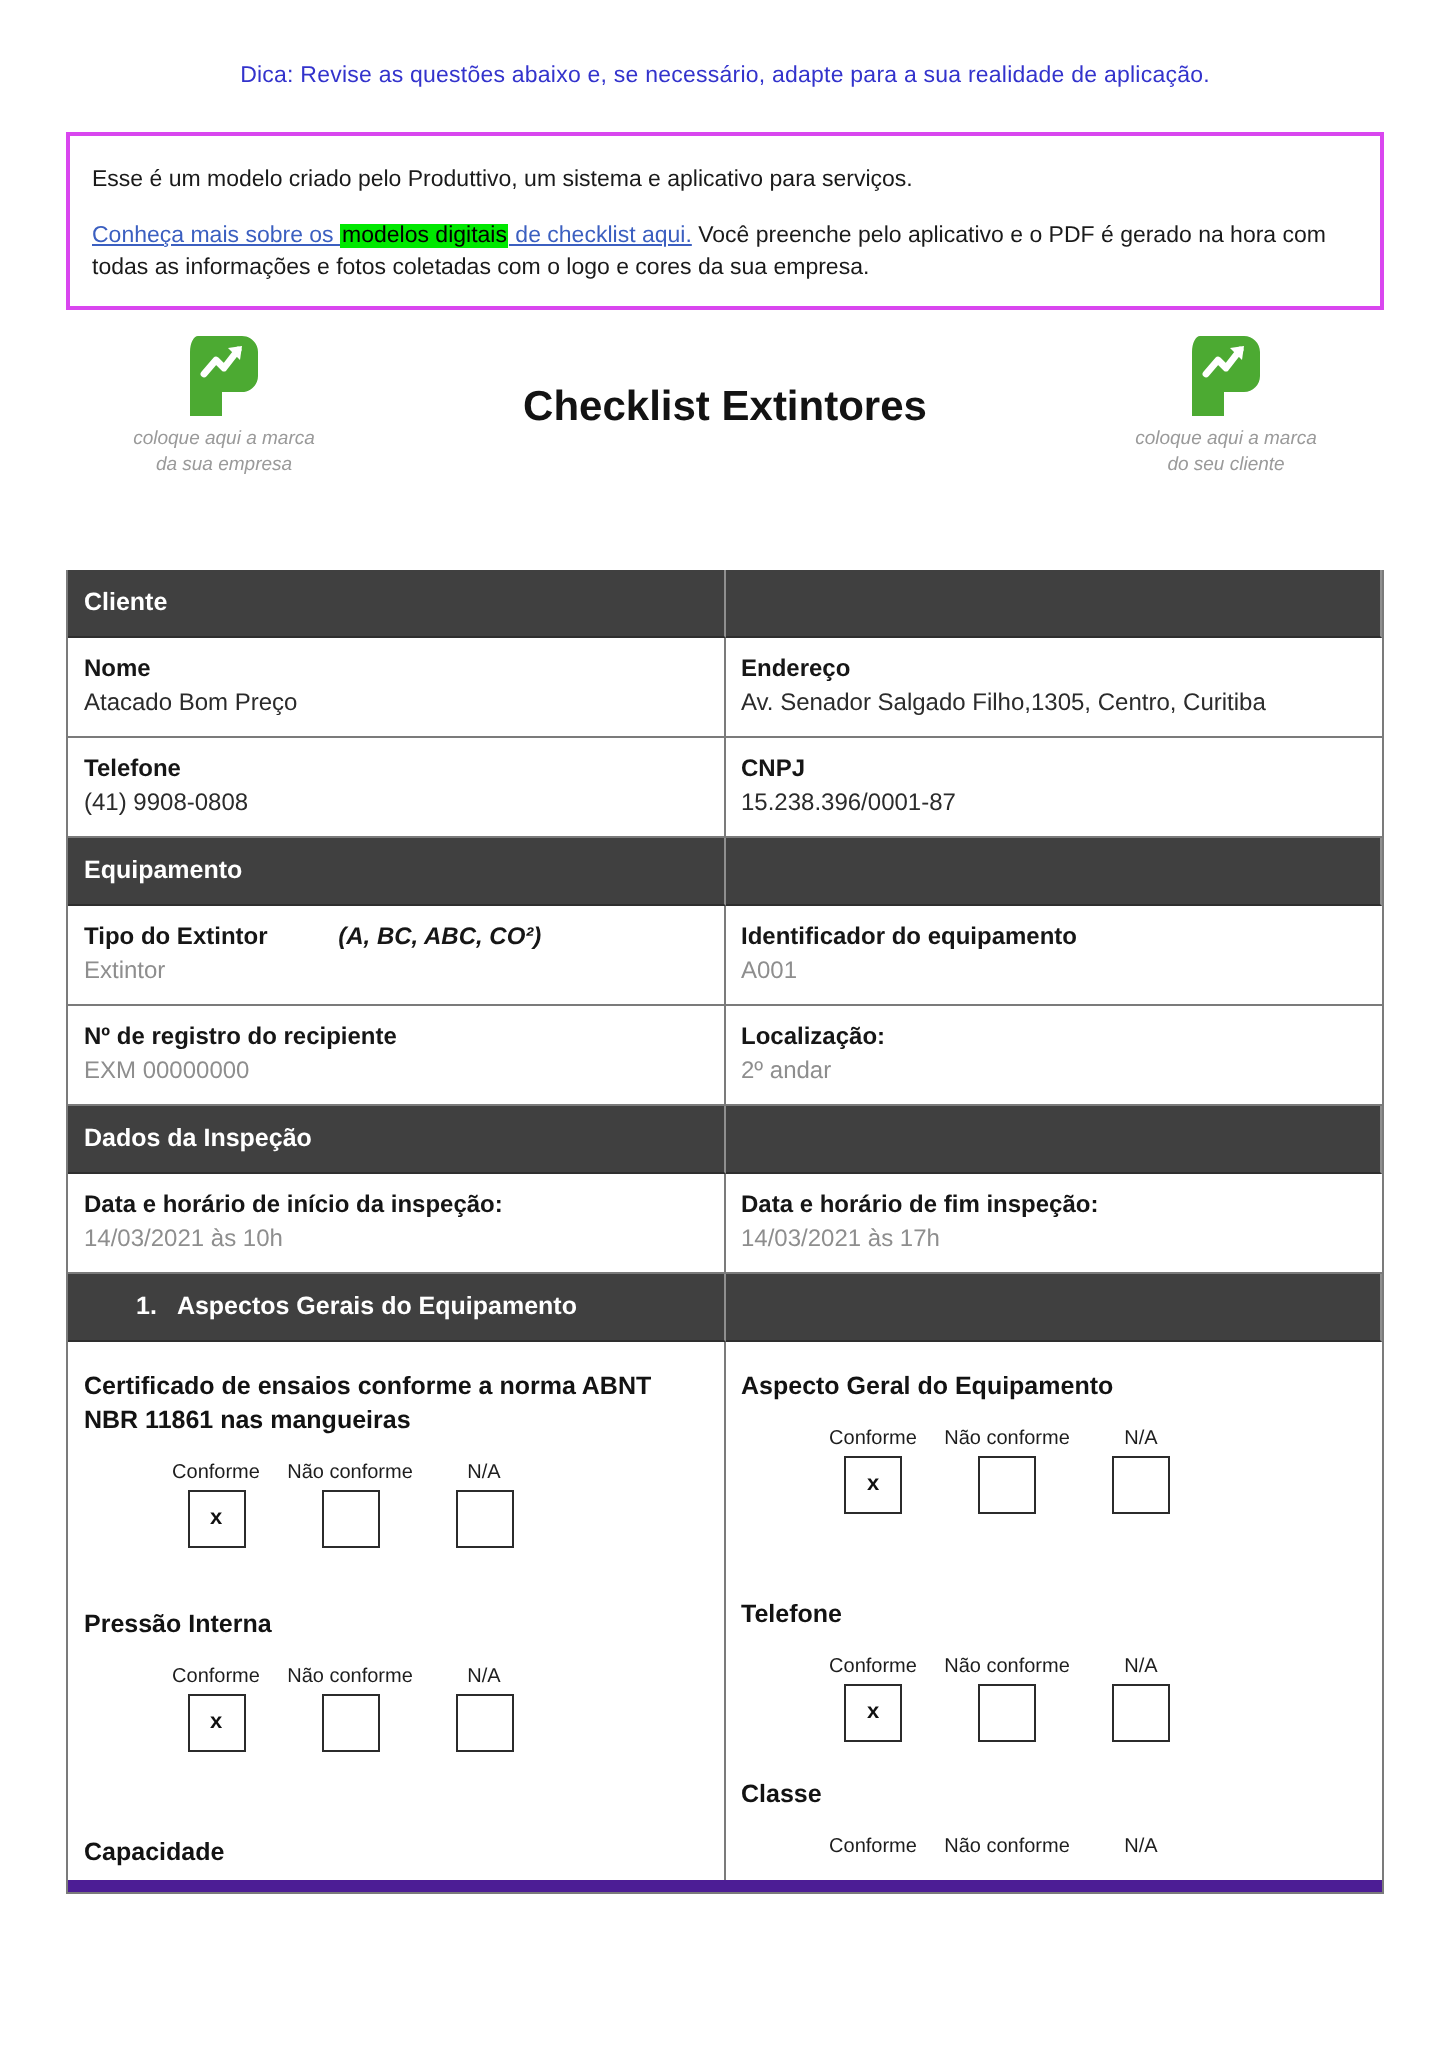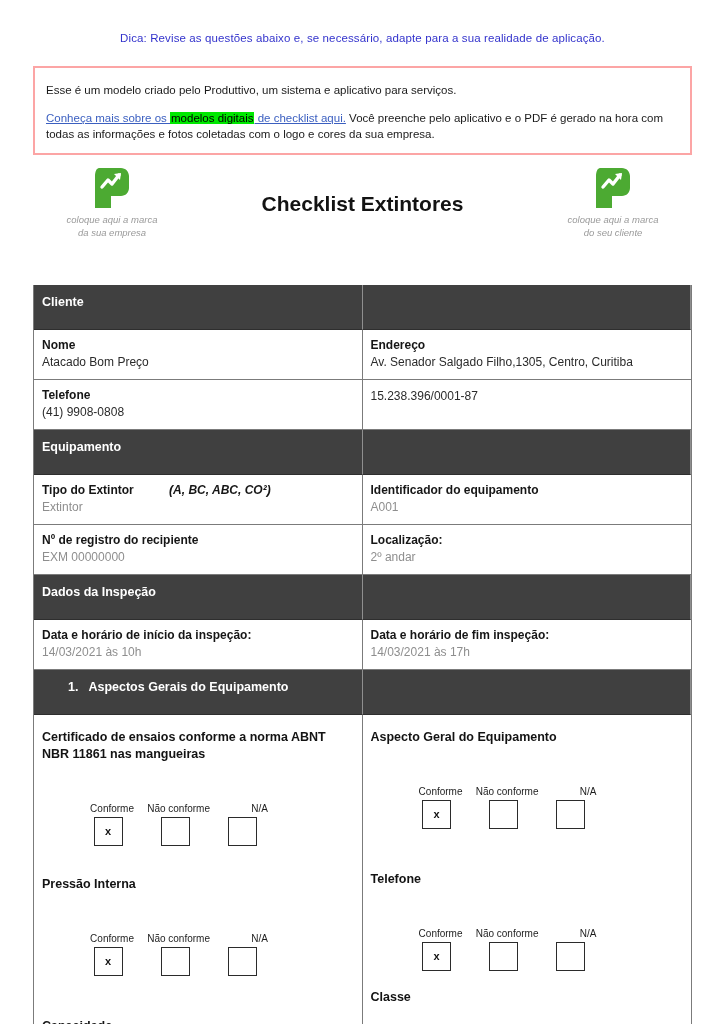--- a/index.html
+++ b/index.html
@@ -24,21 +24,21 @@
     font-size: 11.5px;
     color: #3333cc;
     letter-spacing: 0.01em;
   }
 
   
   .info-box {
     position: absolute;
     left: 33px; top: 66px;
     width: 659px;
-    border: 2px solid #fca5a5;
+    border: 2px solid #d946ef;
     background: #ffffff;
     padding: 14px 11px 10px 11px;
   }
   .info-line {
     font-size: 11.5px;
     color: #1a1a1a;
     line-height: 1.45;
   }
   .info-line.second { margin-top: 11px; }
   .link {
@@ -100,21 +100,21 @@
     border-bottom: 1px solid #7b7b7b;
     padding: 7px 8px 8px 8px;
     min-height: 20px;
   }
   .cell:last-child { border-right: none; }
 
   .band { background: #404040; }
   .band .cell {
     border-right: 1px solid #8f8f8f;
     border-bottom: 1px solid #2e2e2e;
-    padding: 7px 8px 19px 8px;
+    padding: 7px 8px 8px 8px;
   }
   .band-title {
     color: #ffffff;
     font-size: 12.5px;
     font-weight: bold;
   }
   .band-title.numbered { padding-left: 26px; }
   .band-title.numbered .num { margin-right: 10px; }
 
   .field-label {
@@ -146,21 +146,21 @@
     line-height: 1.35;
   }
   .opt-row {
     margin-top: 12px;
     padding-left: 40px;
     display: flex;
     gap: 6px;
     font-size: 10px;
     color: #1d1d1d;
   }
-  .opt-row .opt { width: 52px; text-align: right; margin-top: 28px; }
+  .opt-row .opt { width: 52px; text-align: center; }
   .opt-row .opt.wide { width: 70px; }
   .box-row {
     margin-top: 3px;
     padding-left: 40px;
     display: flex;
     gap: 6px;
   }
   .box-row .slot { width: 52px; display: flex; justify-content: center; }
   .box-row .slot.wide { width: 70px; }
   .chk {
@@ -244,20 +244,21 @@
       <div class="field-value">Av. Senador Salgado Filho,1305, Centro, Curitiba</div>
     </div>
   </div>
 
   <div class="row">
     <div class="cell">
       <div class="field-label">Telefone</div>
       <div class="field-value">(41) 9908-0808</div>
     </div>
     <div class="cell">
+      <div class="field-label">CNPJ</div>
       <div class="field-value">15.238.396/0001-87</div>
     </div>
   </div>
 
   <div class="row band">
     <div class="cell">
       <span class="band-title">Equipamento</span>
     </div>
     <div class="cell"></div>
   </div>

